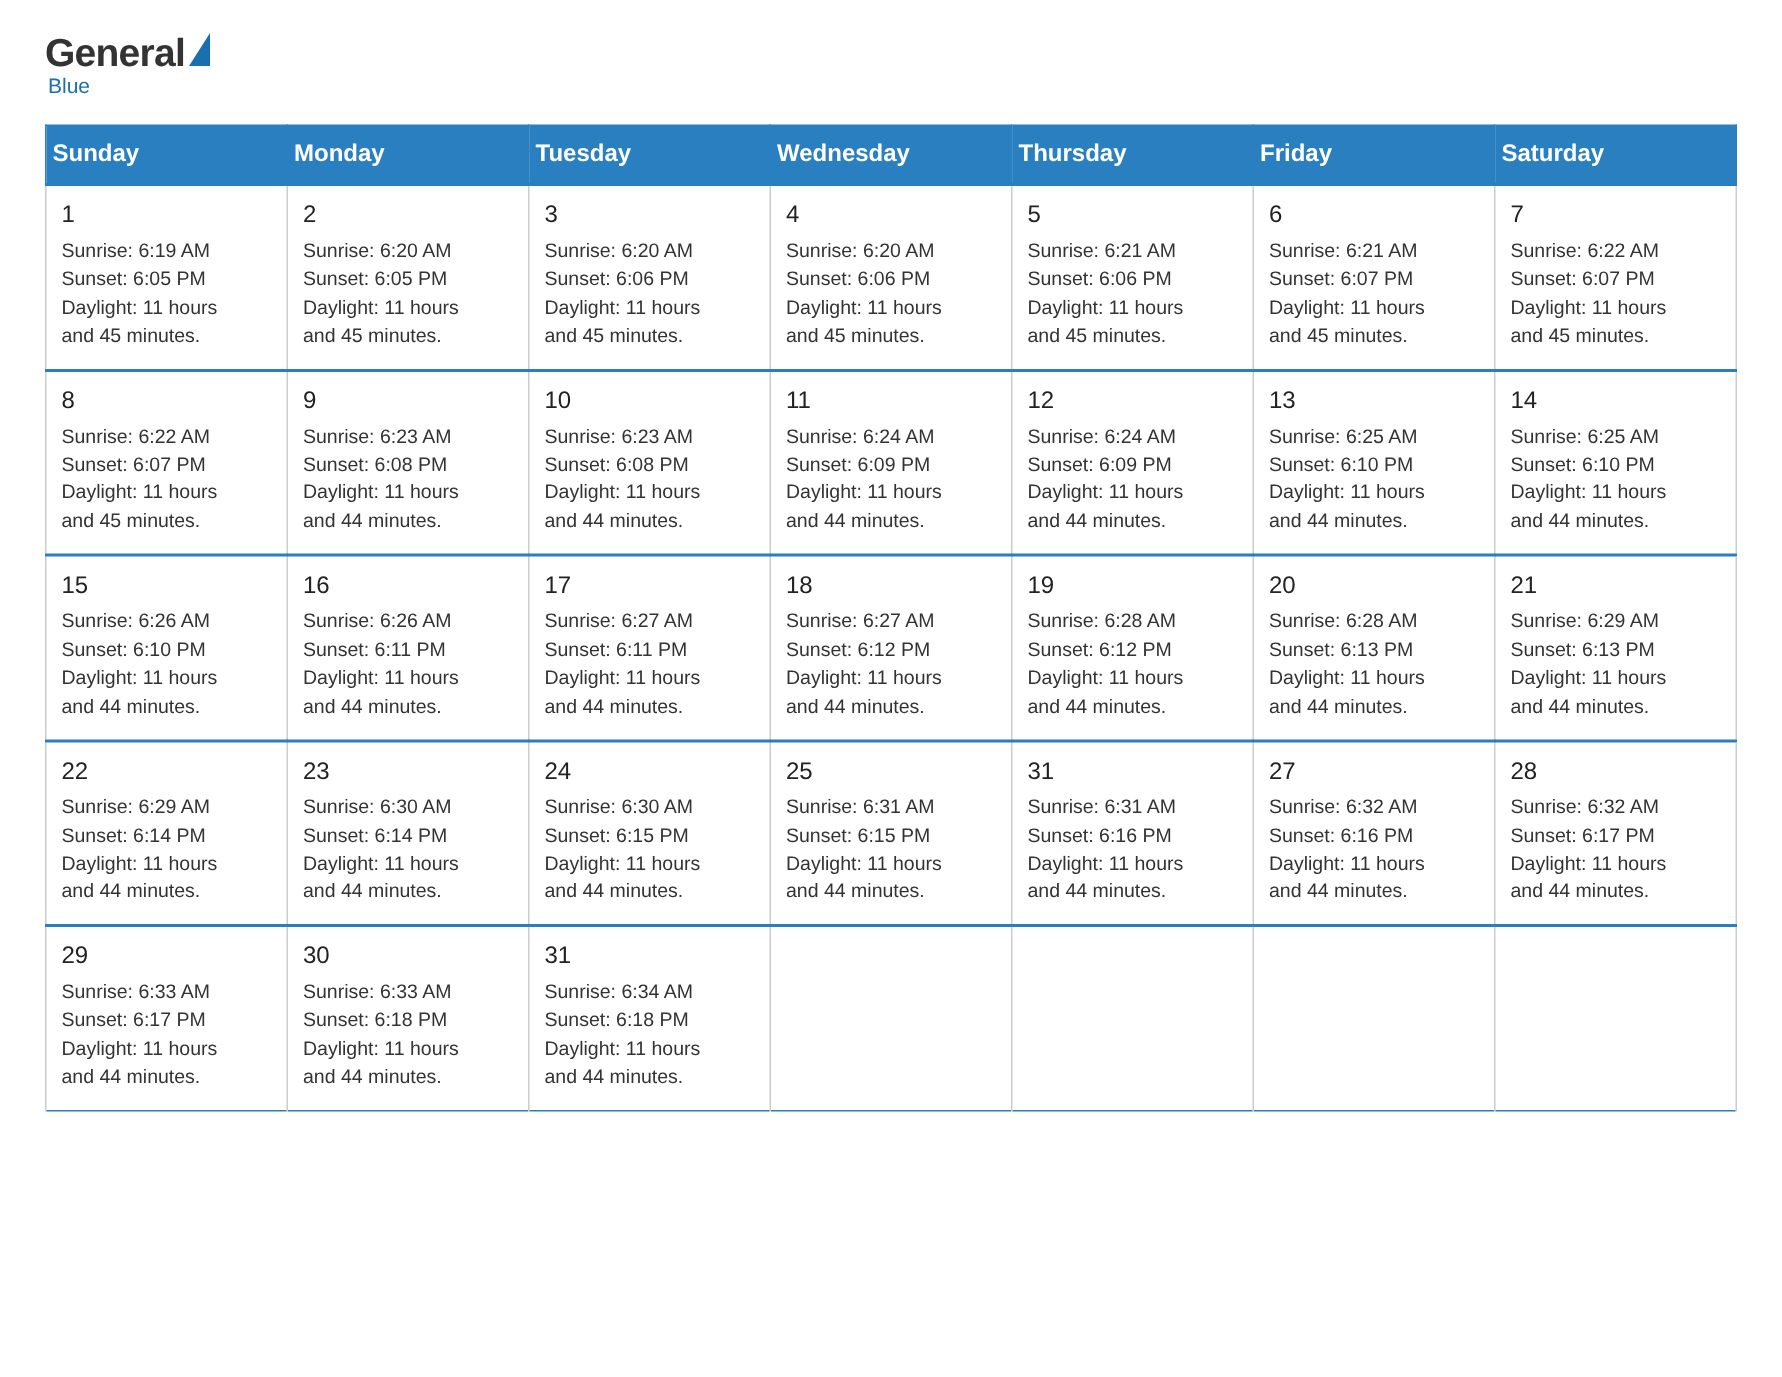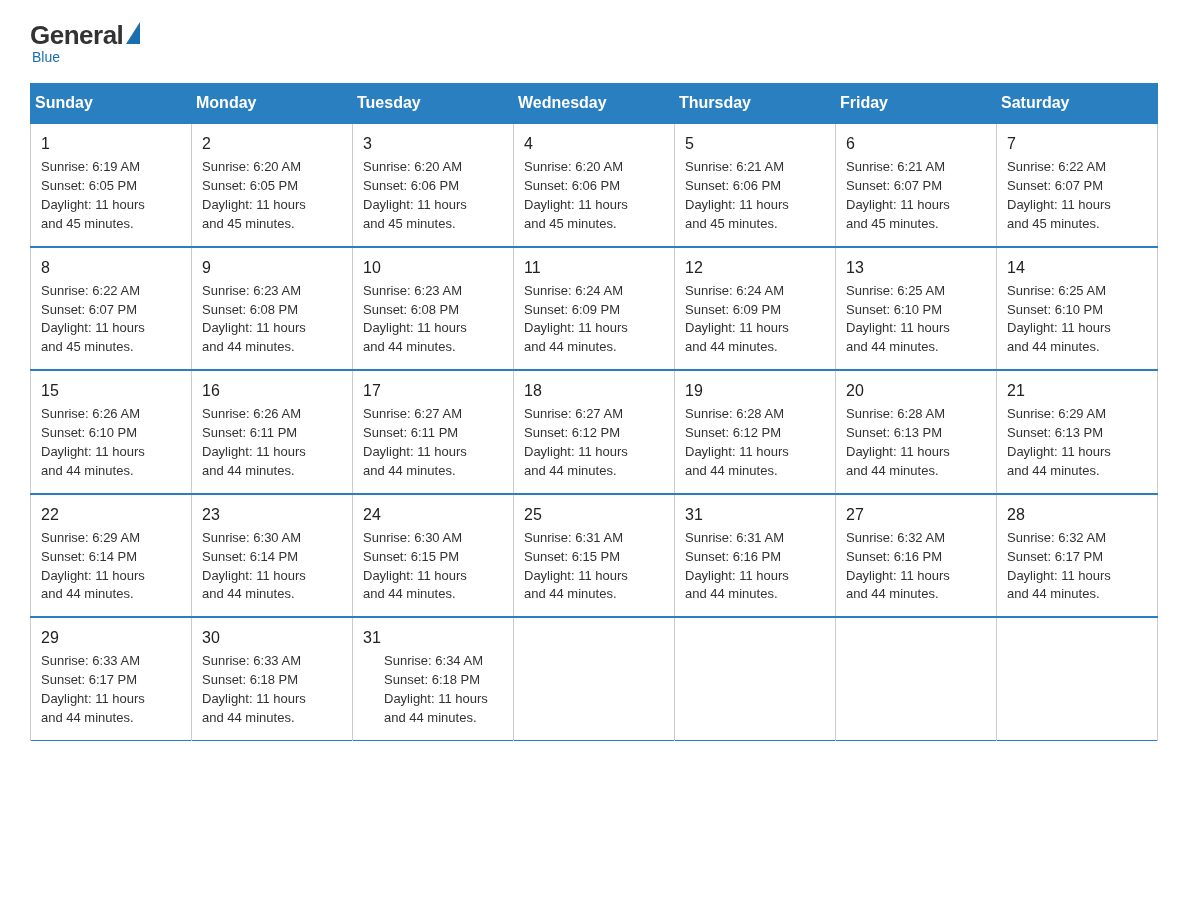--- a/index.html
+++ b/index.html
@@ -350,21 +350,21 @@
         </td>
         <td>
           <span class="day-num">30</span>
           <div class="day-info" style="white-space: pre-line;">Sunrise: 6:33 AM
 Sunset: 6:18 PM
 Daylight: 11 hours
 and 44 minutes.</div>
         </td>
         <td>
           <span class="day-num">31</span>
-          <div class="day-info" style="white-space: pre-line; margin-left: 21px;">Sunrise: 6:34 AM
+          <div class="day-info" style="white-space: pre-line;">Sunrise: 6:34 AM
 Sunset: 6:18 PM
 Daylight: 11 hours
 and 44 minutes.</div>
         </td>
         <td class="empty-cell"></td>
         <td class="empty-cell"></td>
         <td class="empty-cell"></td>
         <td class="empty-cell"></td>
       </tr>
     </tbody>

